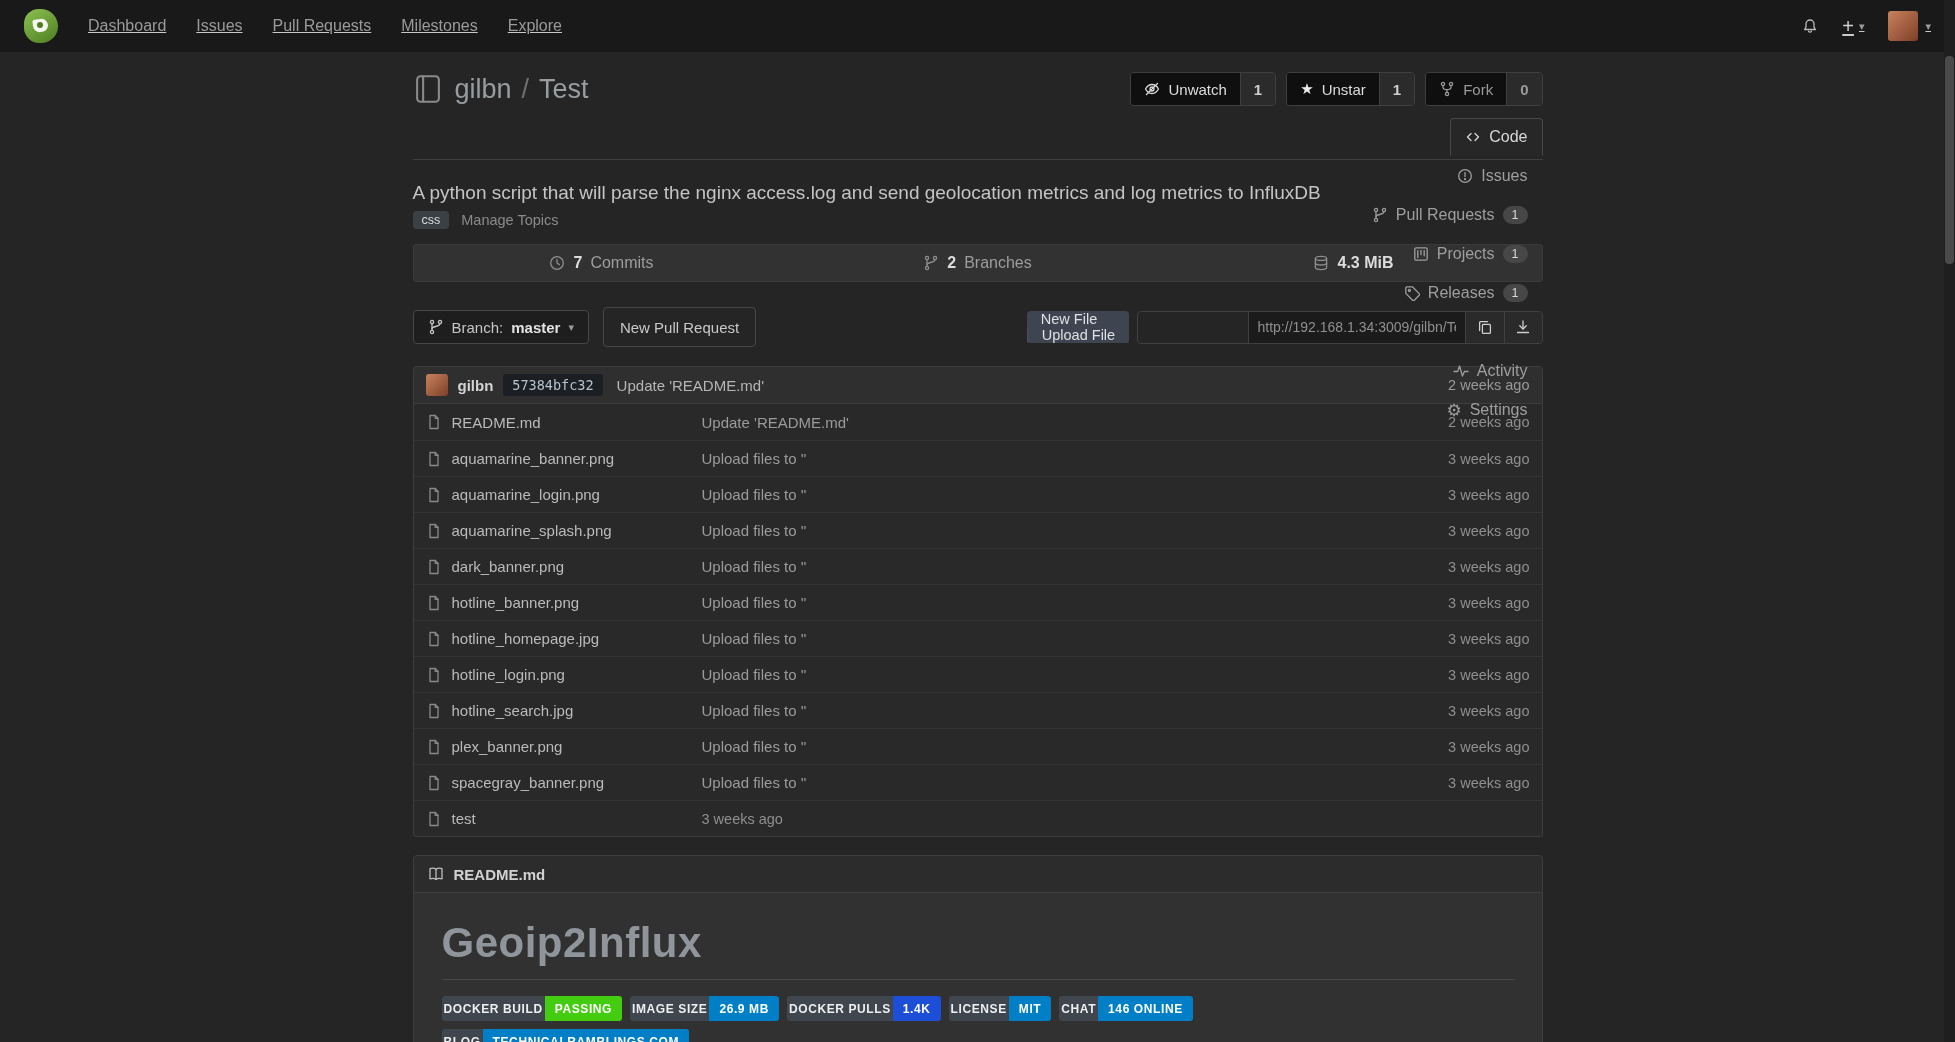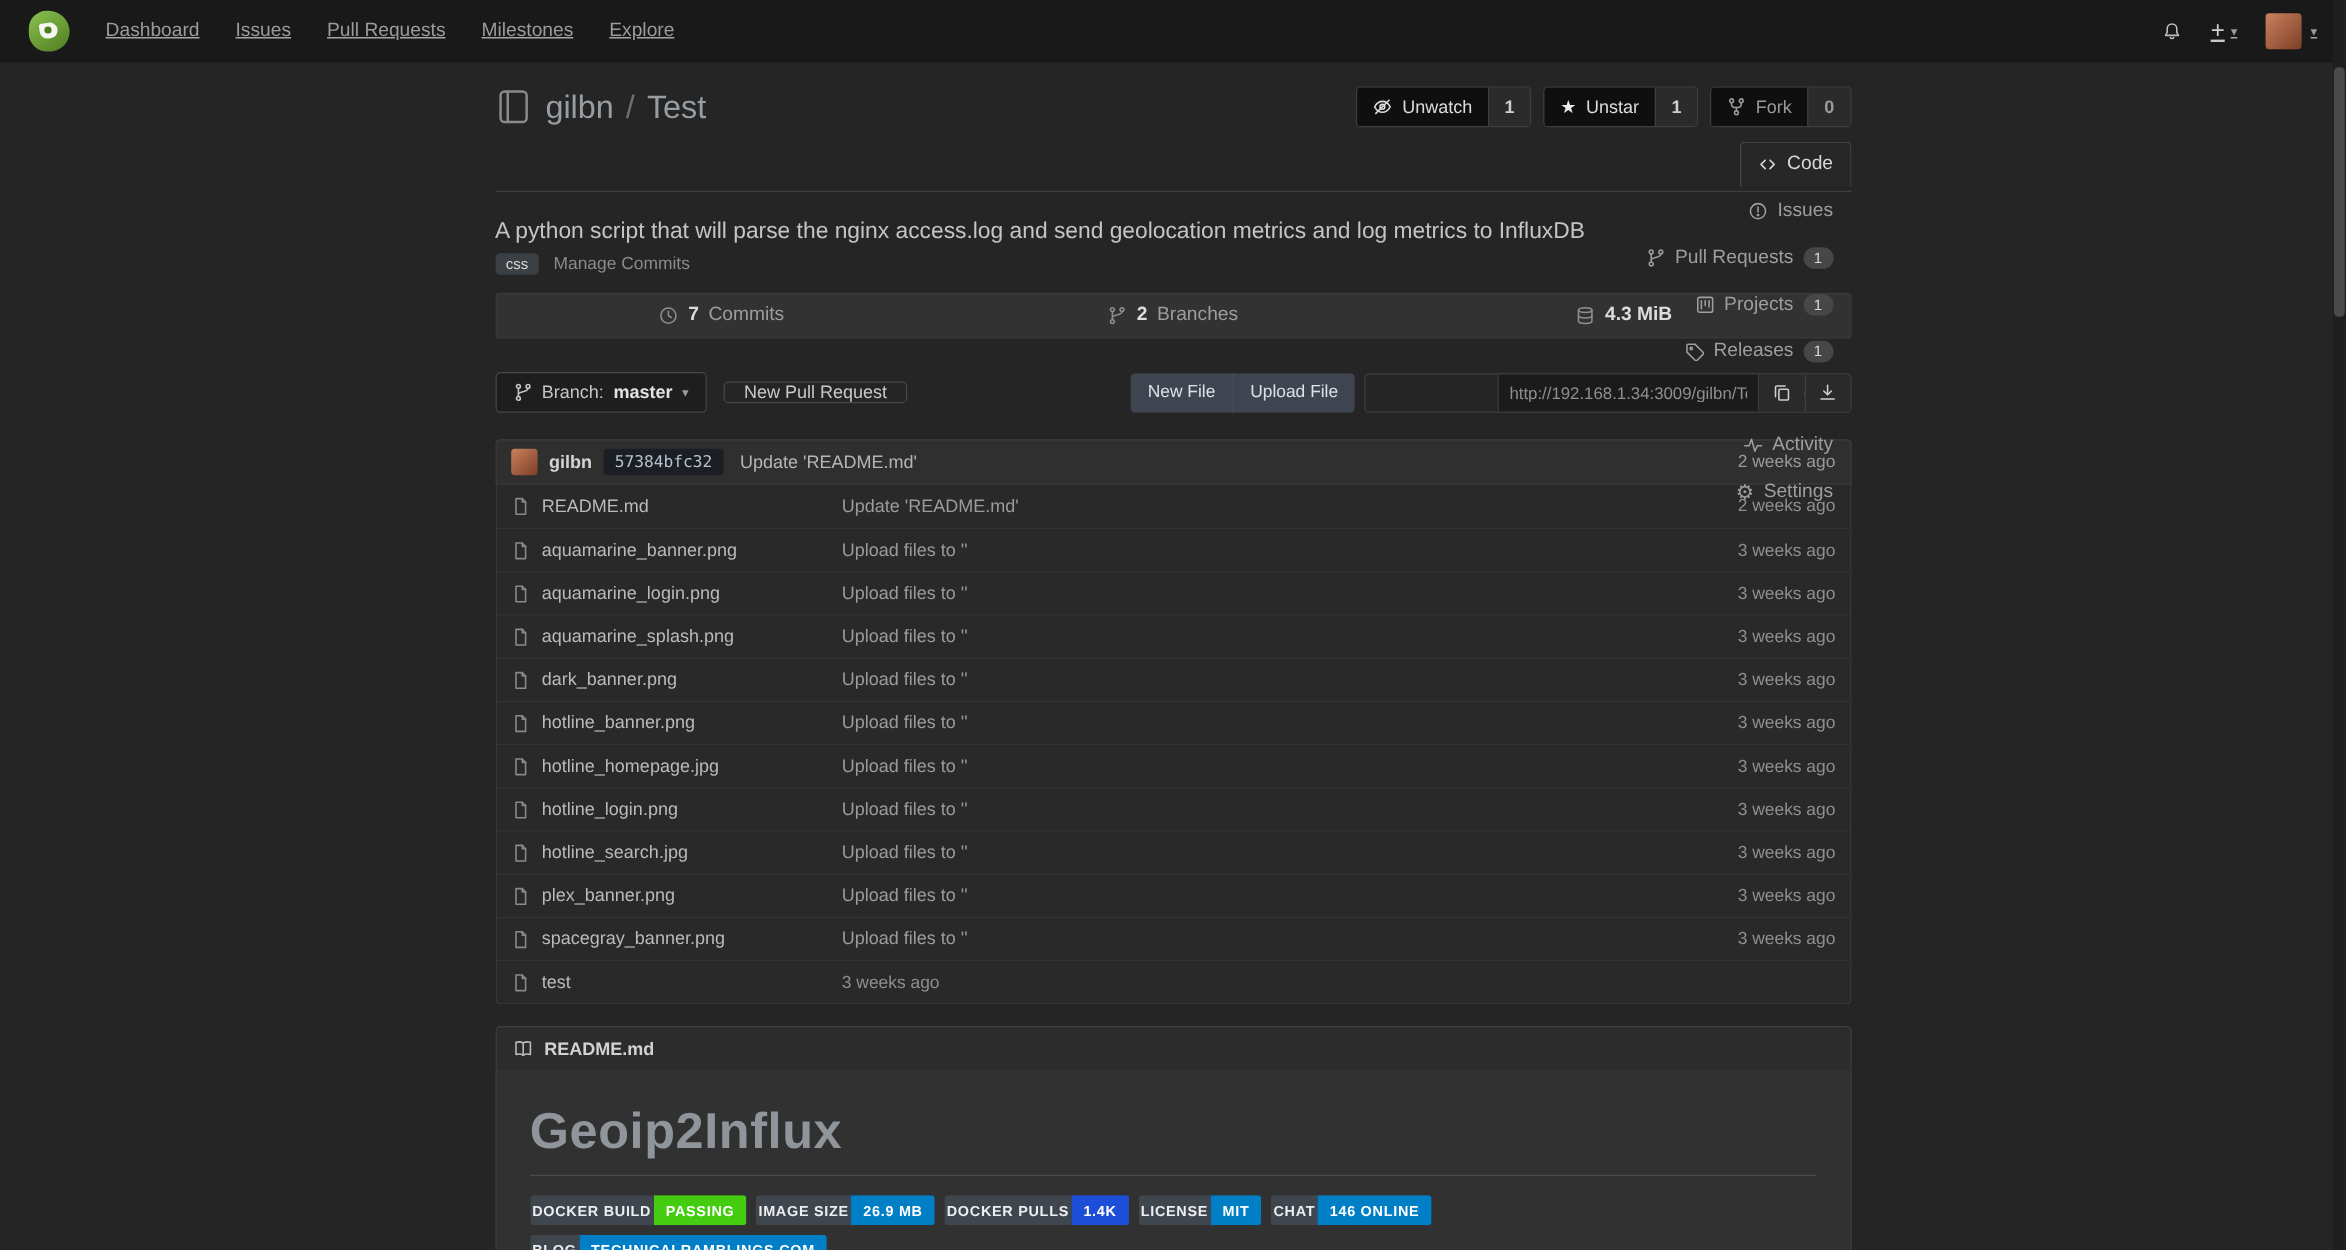--- a/index.html
+++ b/index.html
@@ -78,25 +78,25 @@
           color:#9d9d9d; font-size:16px; cursor:pointer; }
   .stat b { color:#dcdcdc; }
   .stat svg { color:#8e8e8e; }
 
   
   .toolbar { margin-top:28px; display:flex; align-items:center; height:34px; }
   .branch-btn { height:34px; display:flex; align-items:center; gap:8px; padding:0 14px;
                 background:#1e1e1e; border:1px solid #474747; border-radius:4px;
                 font-size:15px; color:#c6c6c6; cursor:pointer; }
   .branch-btn b { color:#e2e2e2; }
-  .new-pr-btn { margin-left:14px; height:18px; padding:0 16px; background:transparent;
+  .new-pr-btn { margin-left:14px; height:40px; padding:0 16px; background:transparent;
                 border:1px solid #474747; border-radius:4px; color:#c9c9c9; font-size:15px;
                 display:flex; align-items:center; cursor:pointer; }
   .toolbar-right { margin-left:auto; display:flex; align-items:center; gap:8px; }
-  .file-btns { display:flex; border-radius:4px; overflow:hidden; height:33px; }
+  .file-btns { display:flex; border-radius:4px; overflow:hidden; height:33px;flex-direction:column; }
   .file-btn { display:flex; align-items:center; padding:0 14px; background:#3e4450;
               color:#dde0e4; font-size:14.5px; cursor:pointer; }
   .file-btn + .file-btn { border-left:1px solid #4a515e; }
   .clone-group { display:flex; align-items:stretch; height:33px; border:1px solid #404040;
                  border-radius:4px; overflow:hidden; }
   .proto { display:flex; align-items:center; padding:0 11px; font-size:14px; cursor:pointer;margin-top:48px; }
   .proto.http { color:#6e6e6e; background:#242424; }
   .proto.ssh { color:#fde047; background:#101010; font-weight:700; }
   .clone-input { width:218px; background:#1b1b1b; border:none; outline:none;
                  border-left:1px solid #404040; border-right:1px solid #404040;
@@ -342,21 +342,21 @@
     </span>
     <span class="tab tab-settings">
       <span class="gear-glyph">⚙</span>
       <span>Settings</span>
     </span>
   </div>
 
   <p class="description">A python script that will parse the nginx access.log and send geolocation metrics and log metrics to InfluxDB</p>
   <div class="topics">
     <span class="topic-chip">css</span>
-    <a class="manage-topics">Manage Commits</a>
+    <a class="manage-topics">Manage Topics</a>
   </div>
 
   <div class="stats-bar">
     <a class="stat">
       <svg class="ic">
           <use href="#i-clock"></use>
         </svg>
       <b>7</b>
       <span>Commits</span>
     </a>

